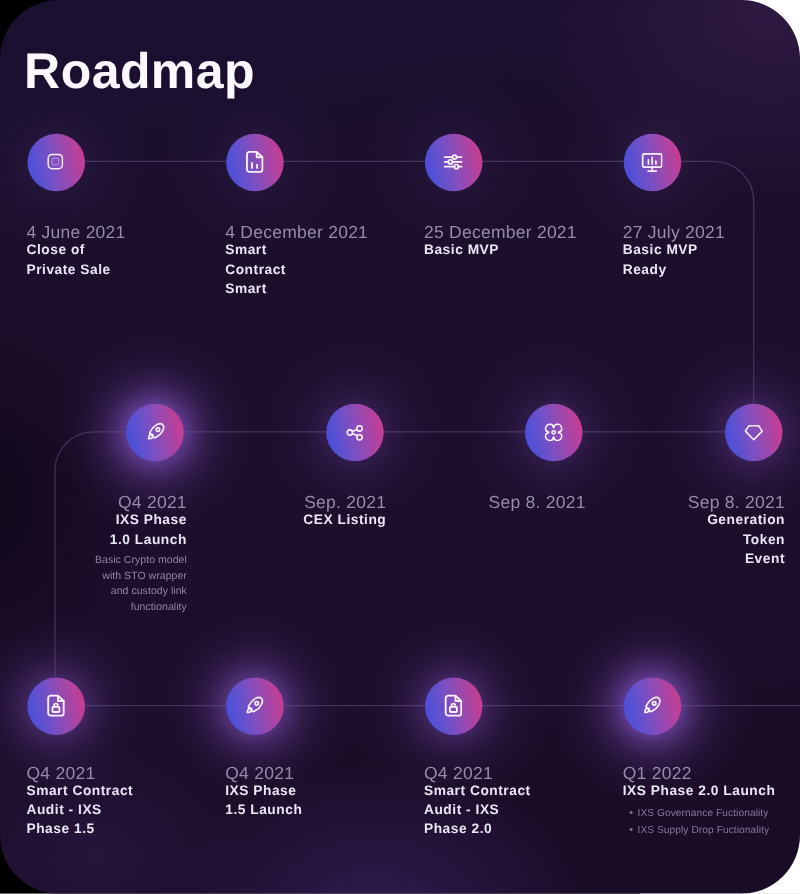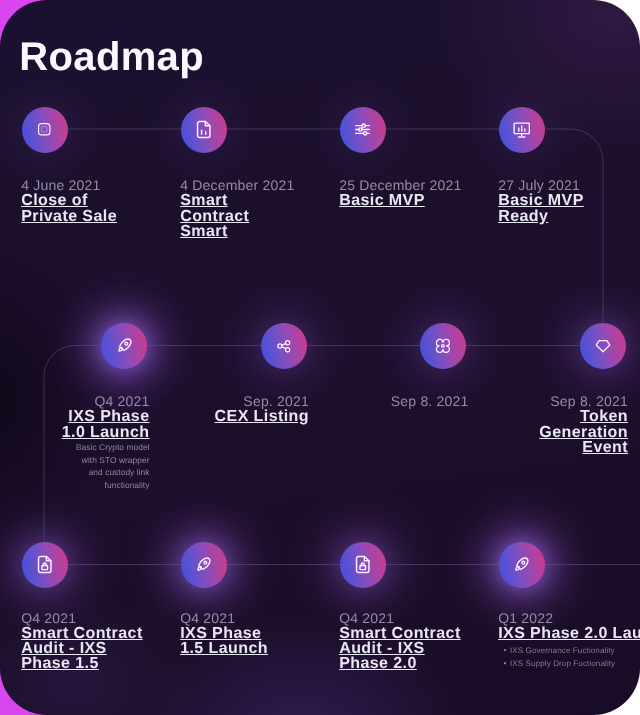--- a/index.html
+++ b/index.html
@@ -1,20 +1,20 @@
 <!DOCTYPE html>
 <html><head>
 <meta charset="utf-8">
 <title>Roadmap</title>
 <style>
   html,body{margin:0;padding:0;background:#ffffff;}
   body{width:640px;height:715px;font-family:"Liberation Sans",sans-serif;overflow:hidden;
        -webkit-font-smoothing:antialiased;text-rendering:geometricPrecision;}
   .blk,h1.title{transform:translateZ(0);}
-  #root{position:relative;width:512px;height:715px;background:#d946ef;}
+  #root{position:relative;width:512px;height:715px;background:#000000;}
   .card{position:absolute;left:0;top:0;width:640px;height:715px;border-radius:47px;overflow:hidden;
         background:
           radial-gradient(38% 26% at 96% 2%, rgba(47,25,66,1) 0%, rgba(47,25,66,0) 78%),
           radial-gradient(34% 22% at 47% 103%, rgba(49,29,83,0.92) 0%, rgba(49,29,83,0) 80%),
           radial-gradient(25% 17% at 12% 96%, rgba(40,23,65,0.8) 0%, rgba(40,23,65,0) 80%),
           radial-gradient(22% 26% at -2% 56%, rgba(12,6,20,0.75) 0%, rgba(12,6,20,0) 85%),
           linear-gradient(172deg,#1a1030 0%,#1c0f2c 30%,#1d0e2c 58%,#1b0d28 86%,#190c26 100%);
   }
   .glows{position:absolute;left:0;top:0;width:640px;height:715px;}
   .glow{position:absolute;border-radius:50%;}
@@ -33,21 +33,21 @@
            rgba(136,86,204,0.40) 28%,
            rgba(132,82,196,0.22) 37%,
            rgba(126,78,186,0.10) 47%,
            rgba(120,72,176,0.03) 58%,
            rgba(120,72,176,0) 70%);}
   .node svg{position:relative;display:block;}
 
   .blk{position:absolute;}
   .date{font-size:14px;font-weight:400;color:#948ca8;letter-spacing:0.2px;line-height:11px;
         margin:3.5px 0 2.3px 0;white-space:nowrap;}
-  .ttl{font-size:16px;font-weight:700;color:#eae7f5;line-height:15.3px;letter-spacing:0.42px;text-decoration:underline;}
+  .ttl{font-size:11px;font-weight:700;color:#eae7f5;line-height:15.3px;letter-spacing:0.42px;}
   .sub{font-size:8.4px;font-weight:400;color:#8f86a6;line-height:12.35px;margin-top:1.6px;
        letter-spacing:0.05px;}
   .bul{font-size:8.1px;font-weight:400;color:#827a99;line-height:13.2px;margin-top:3.2px;
        padding-left:5.3px;letter-spacing:0.08px;}
   .bul div{white-space:nowrap;}
   .bul i{font-style:normal;display:inline-block;width:6.5px;font-size:8.6px;}
 
   h1.title{position:absolute;left:19.3px;top:30.5px;margin:0;font-size:40px;font-weight:700;
            color:#fbf9ff;letter-spacing:0.35px;line-height:52px;}
 </style>
@@ -225,22 +225,22 @@
           <div class="ttl">
             <div>CEX Listing</div>
           </div>
         </div>
         <div class="blk" style="top: 392.5px; left: 238.5px; width: 230px; text-align: right;">
           <div class="date">Sep 8. 2021</div>
         </div>
         <div class="blk" style="top: 392.5px; left: 398px; width: 230px; text-align: right;">
           <div class="date">Sep 8. 2021</div>
           <div class="ttl">
+            <div>Generation</div>
             <div>Token</div>
-            <div>Generation</div>
             <div>Event</div>
           </div>
         </div>
         <div class="blk" style="top: 609px; left: 21.2px; width: 230px; text-align: left;">
           <div class="date">Q4 2021</div>
           <div class="ttl">
             <div>Smart Contract</div>
             <div>Audit - IXS</div>
             <div>Phase 1.5</div>
           </div>

